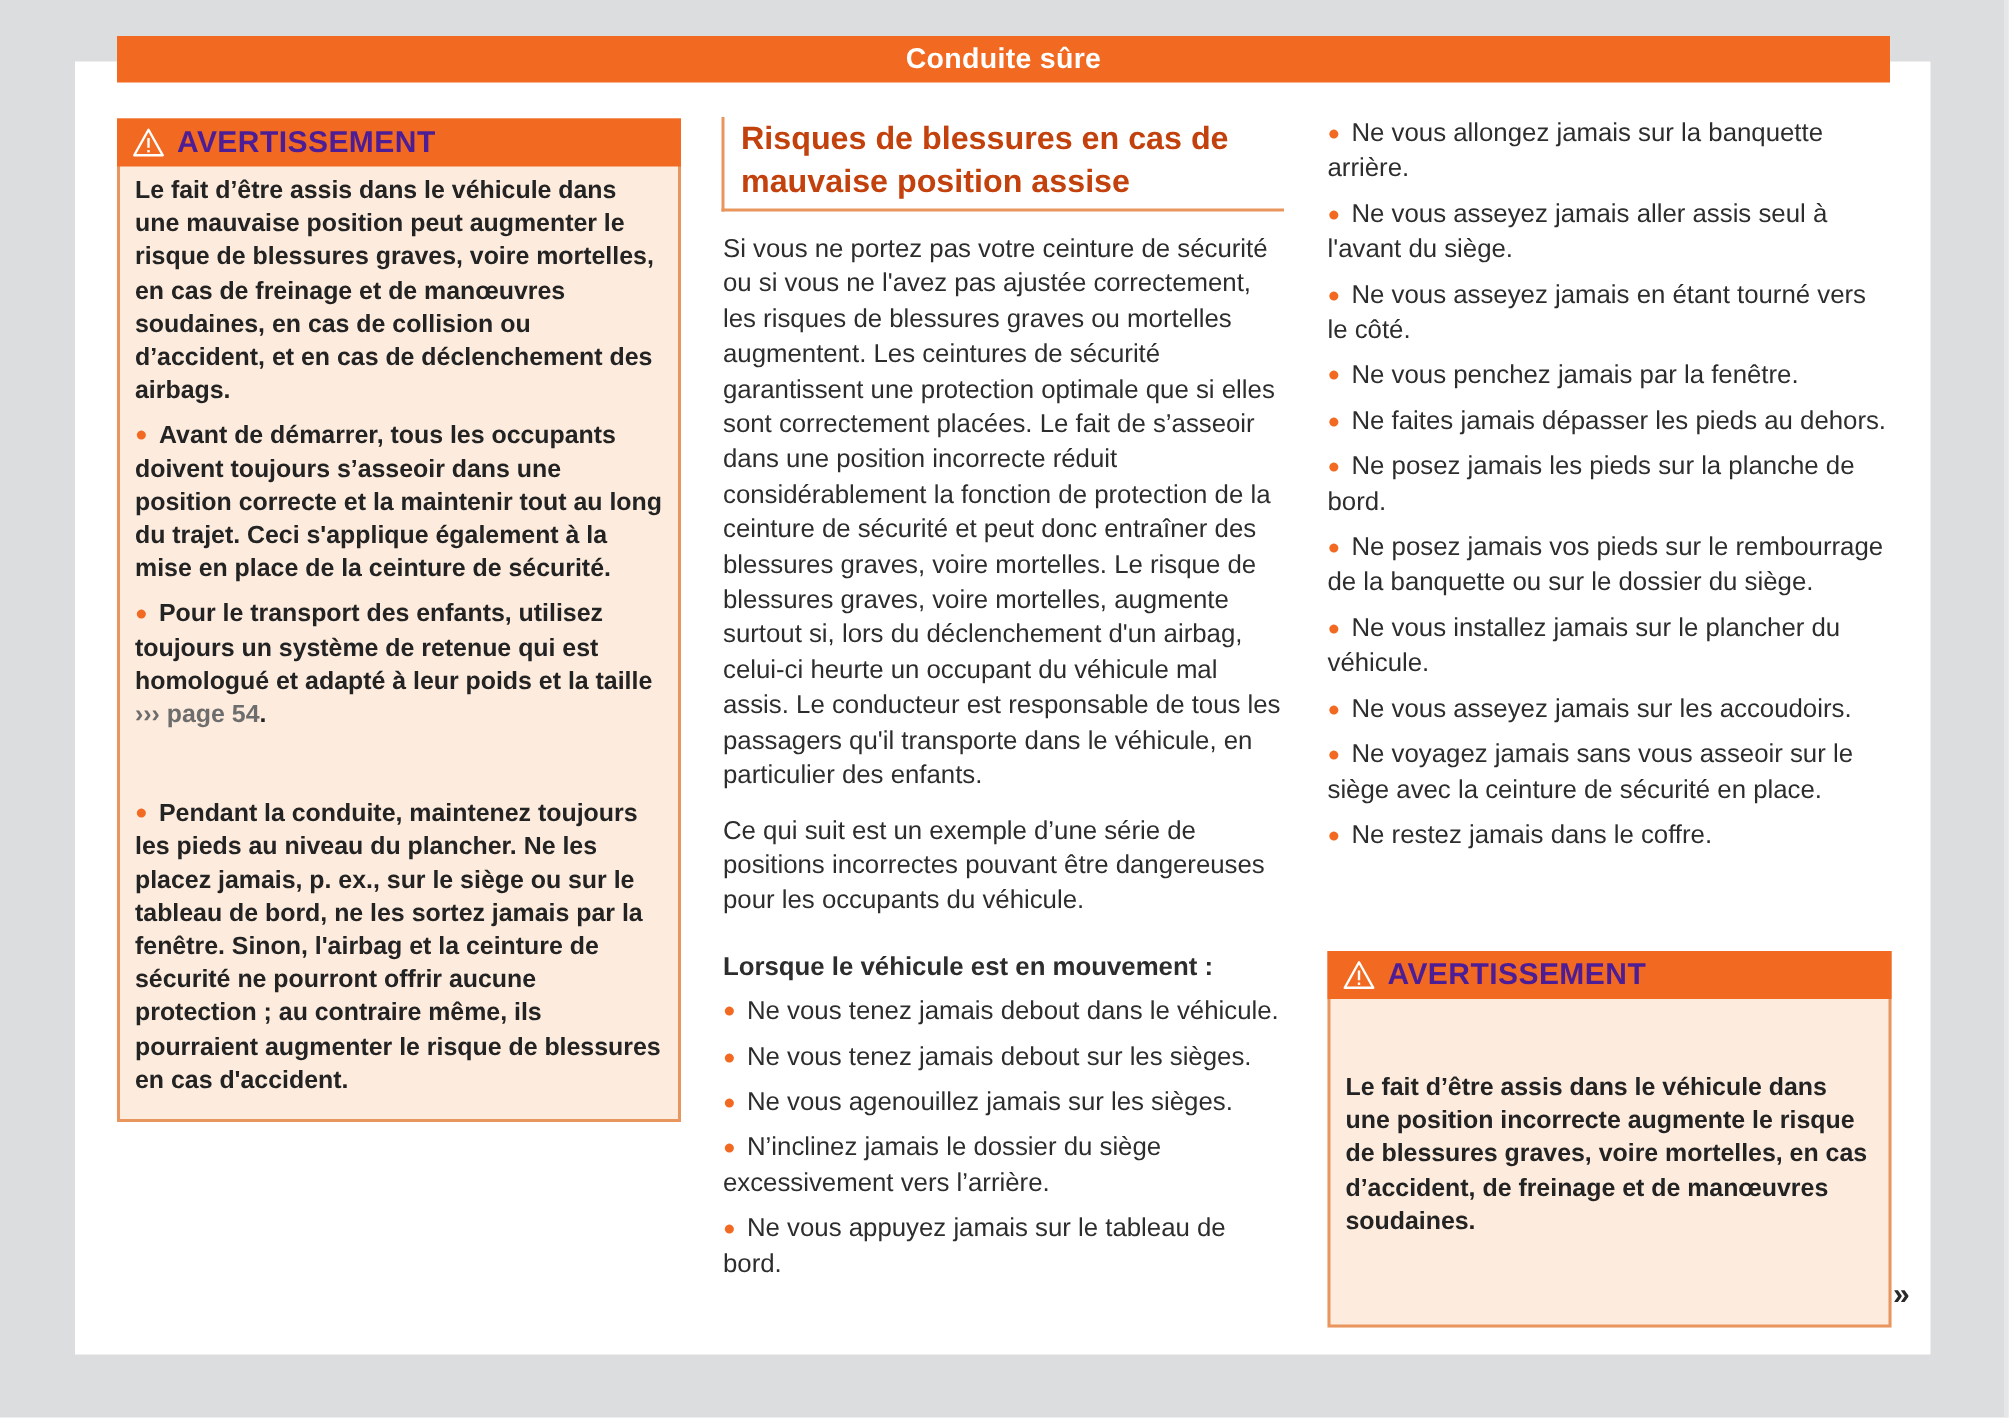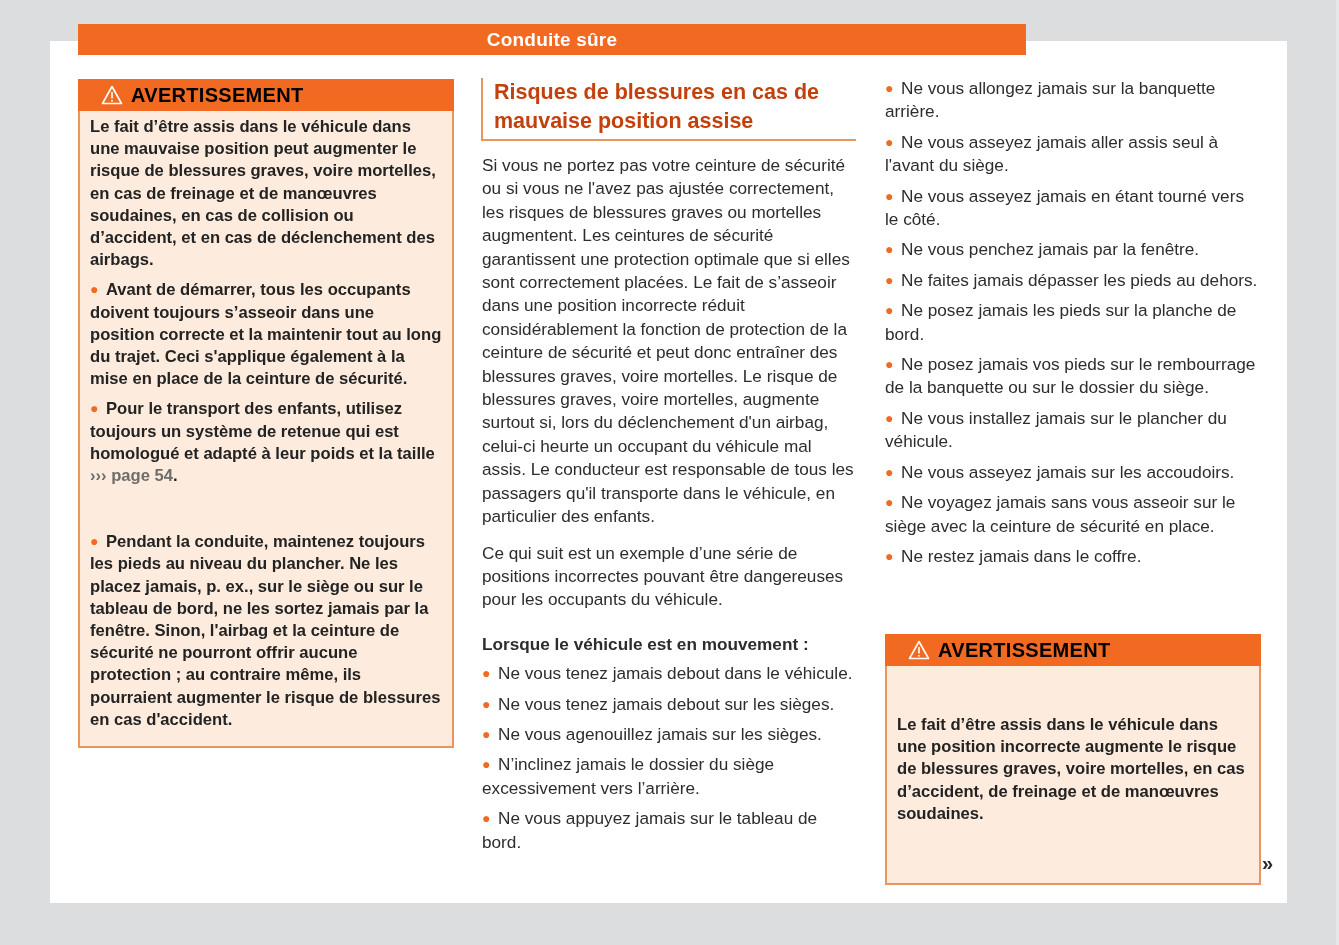--- a/index.html
+++ b/index.html
@@ -15,43 +15,43 @@
       position: absolute; left: 50px; top: 41px;
       width: 1237px; height: 862px;
       background: #ffffff;
     }
     .page-right-strip {
       position: absolute; left: 1336px; top: 0; width: 3px; height: 945px;
       background: #e6e7e9;
     }
     .header-bar {
       position: absolute; left: 78px; top: 24px;
-      width: 948px; height: 31px;
+      width: 1182px; height: 31px;
       background: #f26a21;
       color: #fff;
       text-align: center;
       font-size: 19px; line-height: 31px;
       font-family: "Liberation Sans", sans-serif;
       font-weight: bold;
       letter-spacing: 0.2px;
     }
 
     
     .warn {
       position: absolute;
       background: #fdebdd;
       border: 2px solid #e8955e;
       box-sizing: border-box;
     }
     .warn-head {
       background: #f26a21;
-      color: #000000;
+      color: #4c1d95;
       height: 32px;
       display: flex; align-items: center;
-      padding-left: 23px;
+      padding-left: 10px;
       font-family: "Liberation Sans", sans-serif;
       font-weight: bold;
       font-size: 20px;
       letter-spacing: 0.3px;
       margin: -2px -2px 0 -2px;
     }
     .warn-icon {
       width: 22px; height: 20px; margin-right: 8px; display: inline-block;
     }
     .warn-body {

